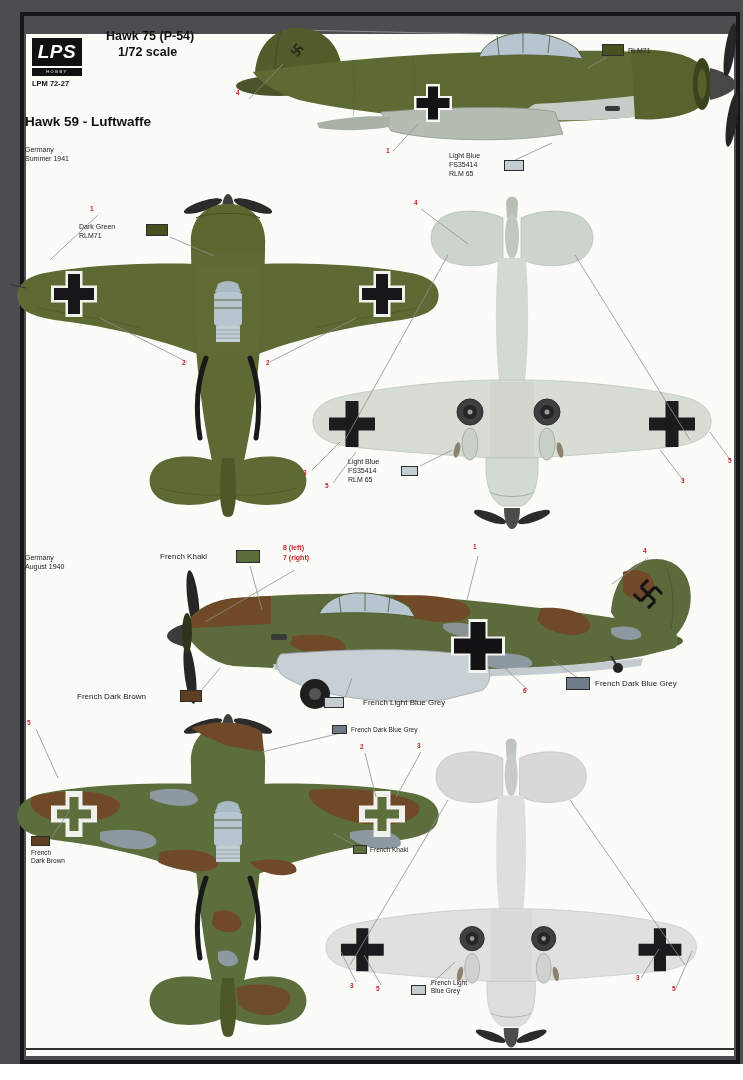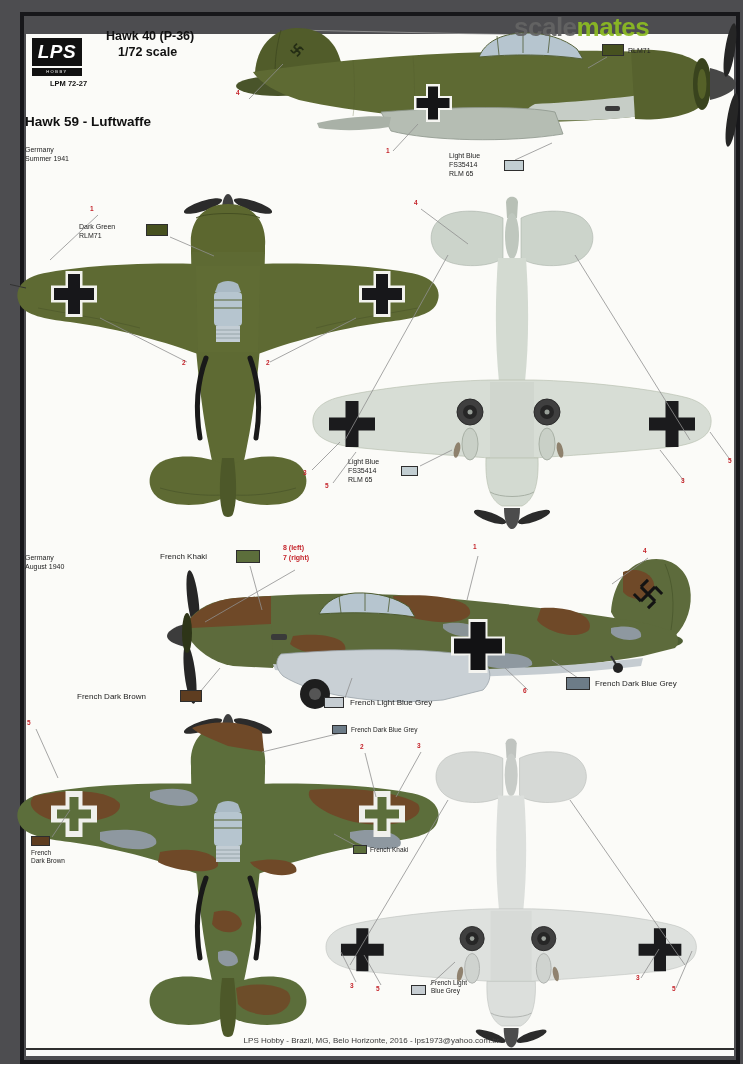--- a/index.html
+++ b/index.html
@@ -14,48 +14,47 @@
   .lbl.sm{font-size:6.5px;}
   .chip{position:absolute;z-index:4;border:1px solid #2e2e2e;box-sizing:border-box;}
   .m{position:absolute;z-index:4;font-weight:bold;font-size:6.5px;color:#c4242b;line-height:1;}
   .red-note{position:absolute;z-index:4;font-weight:bold;font-size:7px;color:#c4242b;line-height:1.45;white-space:nowrap;}
   #watermark{position:absolute;left:514px;top:12px;z-index:6;font-weight:bold;font-size:26px;letter-spacing:-0.5px;opacity:0.92;}
   #watermark .wm1{color:#646464;}
   #watermark .wm2{color:#8dbd22;}
   #logo-box{position:absolute;left:32px;top:38px;width:50px;height:28px;background:#111;z-index:4;display:flex;align-items:center;justify-content:center;}
   #logo-box span{color:#fff;font-weight:bold;font-style:italic;font-size:19px;letter-spacing:0.5px;}
   #logo-bar{position:absolute;left:32px;top:68px;width:50px;height:8px;background:#111;z-index:4;color:#fff;font-size:4px;text-align:center;line-height:8px;letter-spacing:1.5px;}
-  #sheet-code{position:absolute;left:32px;top:79px;z-index:4;font-weight:bold;font-size:7.5px;color:#111;margin-left:18px;}
+  #sheet-code{position:absolute;left:32px;top:79px;z-index:4;font-weight:bold;font-size:7.5px;color:#111;}
   #title-1{position:absolute;left:106px;top:29px;z-index:4;font-weight:bold;font-size:12.5px;color:#111;}
   #title-2{position:absolute;left:118px;top:45px;z-index:4;font-weight:bold;font-size:12.5px;color:#111;}
   #s1-heading{position:absolute;left:25px;top:114px;z-index:4;font-weight:bold;font-size:13.5px;color:#111;}
   .country{position:absolute;z-index:4;font-size:7px;color:#222;line-height:1.35;}
   #footer{position:absolute;left:0;right:0;top:1036px;z-index:4;text-align:center;font-size:8px;color:#3a3a3a;}
 </style>
 </head>
 <body>
 
 <div id="stage">
 
   <div id="outer-dark"></div>
 
   <div id="sheet">
     <div id="paper">
       <div id="paper-bottom-line"></div>
     </div>
   </div>
 
-  <div id="watermark"><span class="wm1">scale</span><span class="wm2">mates</span></div>
 
   <div id="logo-box">
       <span>LPS</span>
     </div>
   <div id="logo-bar">HOBBY</div>
   <div id="sheet-code">LPM 72-27</div>
-  <div id="title-1">Hawk 40 (P-36)</div>
+  <div id="title-1">Hawk 75 (P-54)</div>
   <div id="title-2">1/72 scale</div>
 
   <div id="s1-heading">Hawk 59 - Luftwaffe</div>
   <div class="country" style="left:25px;top:145px;">
     <div>Germany</div>
     <div>Summer 1941</div>
   </div>
 
   <div class="country" style="left:25px;top:553px;">
     <div>Germany</div>
@@ -334,21 +333,21 @@
 
   <div class="red-note" style="left:283px;top:543px;">
     <div>8 (left)</div>
     <div>7 (right)</div>
   </div>
 
   <span class="lbl" style="left:66px;top:692px;font-size:8px;margin-left:11px;">French Dark Brown</span>
   <span class="chip" style="left: 180px; top: 690px; width: 22px; height: 12px; background: rgb(94, 61, 32);"></span>
 
   <span class="chip" style="left: 324px; top: 697px; width: 20px; height: 11px; background: rgb(198, 205, 210);"></span>
-  <span class="lbl" style="left:350px;top:698px;font-size:8px;">French Light Blue Grey</span>
+  <span class="lbl" style="left:363px;top:698px;font-size:8px;">French Light Blue Grey</span>
 
   <span class="chip" style="left: 566px; top: 677px; width: 24px; height: 13px; background: rgb(109, 124, 136);"></span>
   <span class="lbl" style="left:595px;top:679px;font-size:8px;">French Dark Blue Grey</span>
 
   <span class="chip" style="left: 332px; top: 725px; width: 15px; height: 9px; background: rgb(109, 124, 136);"></span>
   <span class="lbl sm" style="left:351px;top:726px;">French Dark Blue Grey</span>
 
   <span class="chip" style="left: 353px; top: 845px; width: 14px; height: 9px; background: rgb(92, 110, 59);"></span>
   <span class="lbl sm" style="left:370px;top:846px;">French Khaki</span>
 
@@ -378,15 +377,14 @@
   <span class="m" style="left:643px;top:548px;">4</span>
   <span class="m" style="left:523px;top:688px;">6</span>
   <span class="m" style="left:27px;top:720px;">5</span>
   <span class="m" style="left:360px;top:744px;">2</span>
   <span class="m" style="left:417px;top:743px;">3</span>
   <span class="m" style="left:350px;top:983px;">3</span>
   <span class="m" style="left:376px;top:986px;">5</span>
   <span class="m" style="left:636px;top:975px;">3</span>
   <span class="m" style="left:672px;top:986px;">5</span>
 
-  <div id="footer">LPS Hobby - Brazil, MG, Belo Horizonte, 2016 - lps1973@yahoo.com.br</div>
 
 </div>
 
 </body></html>

